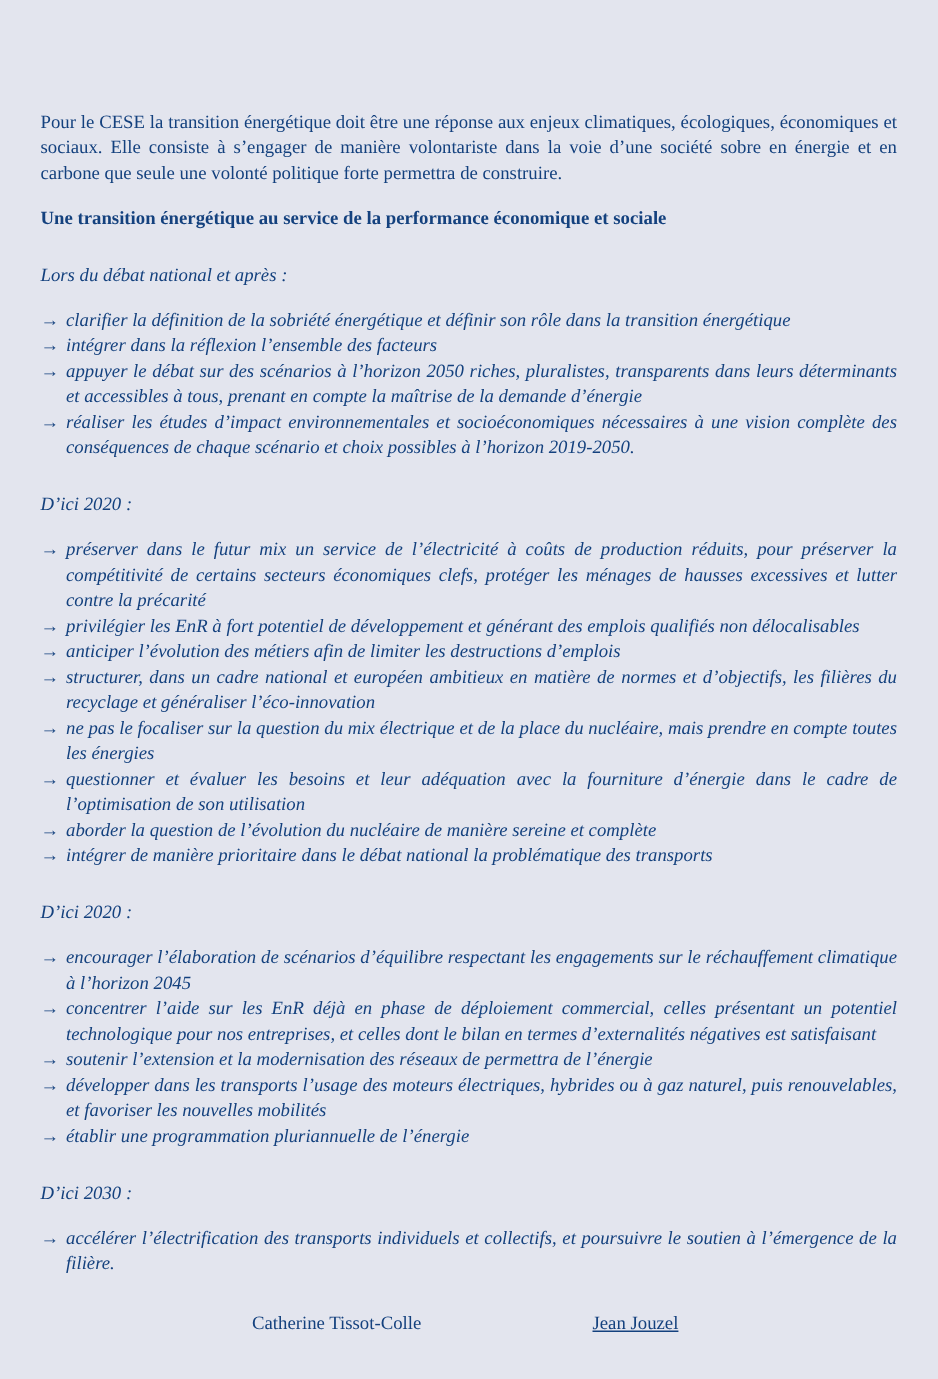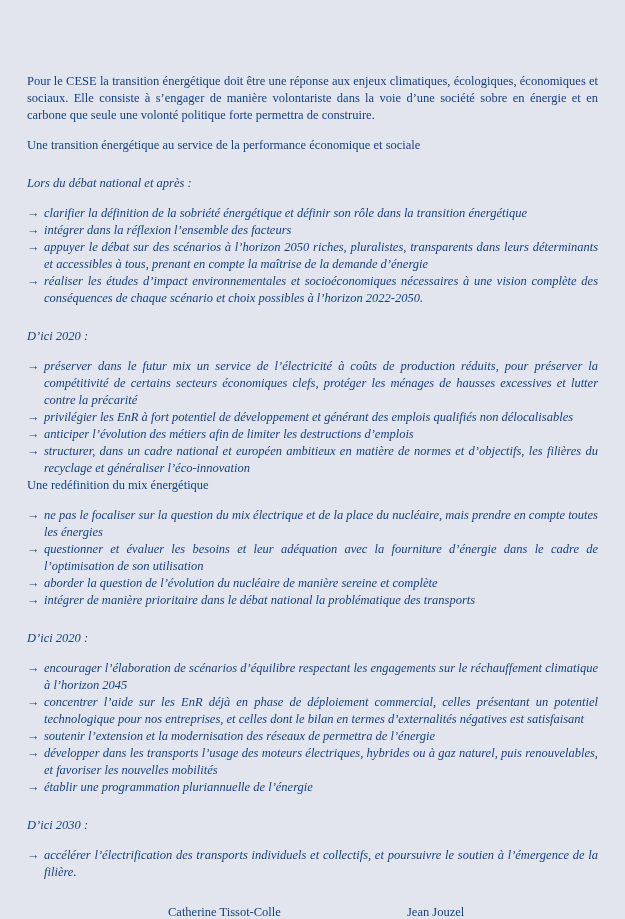--- a/index.html
+++ b/index.html
@@ -17,21 +17,21 @@
   .page {
     width: 625px;
     height: 919px;
     padding: 73px 27px 0 27px;
     position: relative;
   }
   .intro {
     text-align: justify;
   }
   .section-heading {
-    font-weight: normal;
+    font-weight: bold;
     margin-top: 13px;
     margin-bottom: 13px;
   }
   .section-heading.tight {
     margin-top: 0;
   }
   .subheading {
     font-style: italic;
     margin-top: 21px;
     margin-bottom: 13px;
@@ -48,21 +48,21 @@
     flex: 1;
     text-align: justify;
     font-style: italic;
   }
   .signatures {
     position: relative;
     margin-top: 23px;
     height: 17px;
   }
   .sig-left { position: absolute; left: 141px; }
-  .sig-right { position: absolute; left: 380px; }
+  .sig-right { position: absolute; left: 368px; text-decoration: underline; }
 </style>
 </head>
 <body style="background: rgb(227, 229, 238); color: rgb(20, 65, 126);">
 
 <div class="page">
 
   <p class="intro">Pour le CESE la transition énergétique doit être une réponse aux enjeux climatiques, écologiques, économiques et sociaux. Elle consiste à s’engager de manière volontariste dans la voie d’une société sobre en énergie et en carbone que seule une volonté politique forte permettra de construire.</p>
 
   <p class="section-heading">Une transition énergétique au service de la performance économique et sociale</p>
 
@@ -75,21 +75,21 @@
     <div class="bullet">
       <span class="arrow">→</span>
       <span class="btext">intégrer dans la réflexion l’ensemble des facteurs</span>
     </div>
     <div class="bullet">
       <span class="arrow">→</span>
       <span class="btext">appuyer le débat sur des scénarios à l’horizon 2050 riches, pluralistes, transparents dans leurs déterminants et accessibles à tous, prenant en compte la maîtrise de la demande d’énergie</span>
     </div>
     <div class="bullet">
       <span class="arrow">→</span>
-      <span class="btext">réaliser les études d’impact environnementales et socioéconomiques nécessaires à une vision complète des conséquences de chaque scénario et choix possibles à l’horizon 2022-2050.</span>
+      <span class="btext">réaliser les études d’impact environnementales et socioéconomiques nécessaires à une vision complète des conséquences de chaque scénario et choix possibles à l’horizon 2019-2050.</span>
     </div>
   </div>
 
   <p class="subheading">D’ici 2020 :</p>
   <div class="bullet-group">
     <div class="bullet">
       <span class="arrow">→</span>
       <span class="btext">préserver dans le futur mix un service de l’électricité à coûts de production réduits, pour préserver la compétitivité de certains secteurs économiques clefs, protéger les ménages de hausses excessives et lutter contre la précarité</span>
     </div>
     <div class="bullet">
@@ -99,21 +99,20 @@
     <div class="bullet">
       <span class="arrow">→</span>
       <span class="btext">anticiper l’évolution des métiers afin de limiter les destructions d’emplois</span>
     </div>
     <div class="bullet">
       <span class="arrow">→</span>
       <span class="btext">structurer, dans un cadre national et européen ambitieux en matière de normes et d’objectifs, les filières du recyclage et généraliser l’éco-innovation</span>
     </div>
   </div>
 
-  <p class="section-heading tight">Une redéfinition du mix énergétique</p>
 
   <div class="bullet-group">
     <div class="bullet">
       <span class="arrow">→</span>
       <span class="btext">ne pas le focaliser sur la question du mix électrique et de la place du nucléaire, mais prendre en compte toutes les énergies</span>
     </div>
     <div class="bullet">
       <span class="arrow">→</span>
       <span class="btext">questionner et évaluer les besoins et leur adéquation avec la fourniture d’énergie dans le cadre de l’optimisation de son utilisation</span>
     </div>

